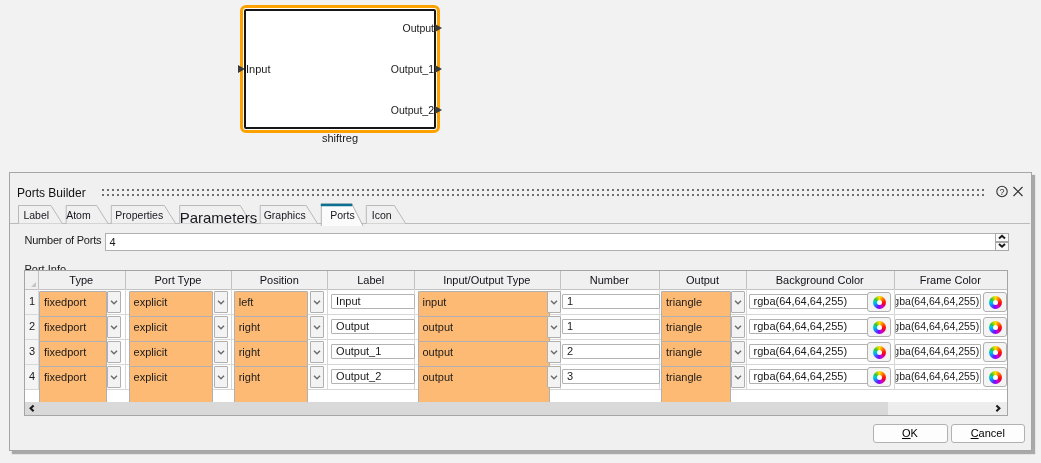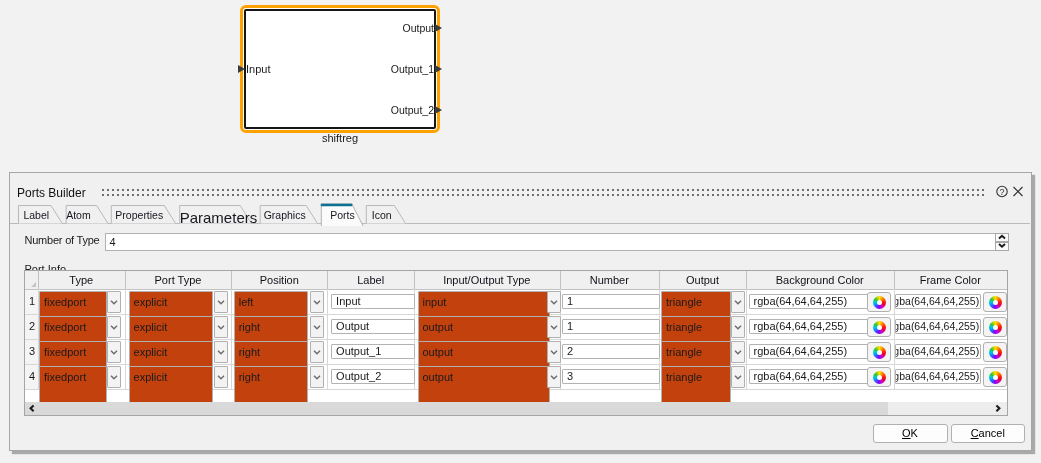--- a/index.html
+++ b/index.html
@@ -1,20 +1,20 @@
 <!DOCTYPE html>
 <html><head><meta charset="utf-8">
 <style>
 html,body{margin:0;padding:0;}
 #root{position:relative;width:1041px;height:463px;background:#f2f2f2;overflow:hidden;
  font-family:"Liberation Sans",sans-serif;font-size:11px;color:#1a1a1a;}
 .abs{position:absolute;}
 .cellbox{position:absolute;background:#fff;border:1px solid #b3b3b3;border-radius:1px;
  line-height:13px;padding:0 0 0 4px;overflow:hidden;white-space:nowrap;}
-.combo{position:absolute;background:#c2410c;border:1px solid #b0b0b0;border-radius:1px;
+.combo{position:absolute;background:#fdba74;border:1px solid #b0b0b0;border-radius:1px;
  line-height:20.5px;padding:0 0 17px 4px;overflow:hidden;white-space:nowrap;}
 .cbarrow{position:absolute;background:#f3f3f3;border:1px solid #b0b0b0;border-radius:1px;}
 .hline{position:absolute;height:1px;background:#d7d7d7;}
 .vline{position:absolute;width:1px;background:#d7d7d7;}
 .htext{position:absolute;text-align:center;color:#101018;}
 .btn{position:absolute;background:#fdfdfd;border:1px solid #b1b1b1;border-radius:3px;
  text-align:center;color:#000;}
 </style></head><body>
 <div id="root">
 
@@ -50,21 +50,21 @@
       <path d="M320.8 3 L352.3 3" stroke="#0d7193" stroke-width="2.4" fill="none"></path>
       <path d="M366.3 21.5 L366.3 3.5 L394.3 3.5 L405.6 21.5" fill="#f0f0f0" stroke="#b9b9b9" stroke-width="1"></path>
     </svg>
 <div class="abs" style="left:18.5px;top:209px;width:35.5px;text-align:center;color:#16161e;font-size:10.5px;">Label</div>
 <div class="abs" style="left:66.2px;top:209px;width:33.5px;text-align:left;color:#16161e;font-size:10.5px;">Atom</div>
 <div class="abs" style="left:111.3px;top:209px;width:56.0px;text-align:center;color:#16161e;font-size:10.5px;">Properties</div>
 <div class="abs" style="left:179.7px;top:209px;width:63.5px;text-align:center;color:#16161e;font-size:15px;">Parameters</div>
 <div class="abs" style="left:260.2px;top:209px;width:49.0px;text-align:center;color:#16161e;font-size:10.5px;">Graphics</div>
 <div class="abs" style="left:321.3px;top:209px;width:33.5px;text-align:right;color:#16161e;font-size:10.5px;">Ports</div>
 <div class="abs" style="left:366.3px;top:209px;width:31.0px;text-align:center;color:#16161e;font-size:10.5px;">Icon</div>
-<div class="abs" style="left:24.5px;top:233.5px;letter-spacing:-0.22px;">Number of Type</div>
+<div class="abs" style="left:24.5px;top:233.5px;letter-spacing:-0.22px;">Number of Ports</div>
 <div class="abs" style="left:104.5px;top:232.5px;width:887px;height:16px;background:#fff;border:1px solid #b0b0b0;line-height:16px;padding-left:4px;">4</div>
 <div class="abs" style="left:995px;top:232.5px;width:12px;height:7px;background:#fafafa;border:1px solid #a8a8a8;"></div>
 <div class="abs" style="left:995px;top:241.5px;width:12px;height:7px;background:#fafafa;border:1px solid #a8a8a8;"></div>
 <svg class="abs" style="left:995px;top:232px;" width="14" height="20" viewBox="0 0 14 20">
 <path d="M4 6.5 L7 3.8 L10 6.5" stroke="#1a1a1a" stroke-width="2" fill="none"></path>
 <path d="M4 12 L7 14.7 L10 12" stroke="#1a1a1a" stroke-width="2" fill="none"></path>
 </svg>
 <div class="abs" style="left:24.5px;top:263px;">Port Info</div>
 <div class="abs" style="left:24px;top:269.5px;width:984px;height:146px;border:1px solid #a5a5a5;background:#fff;box-sizing:border-box;"></div>
 <div class="abs" style="left:25px;top:270.5px;width:982px;height:18.0px;background:#f0f0f0;"></div>

